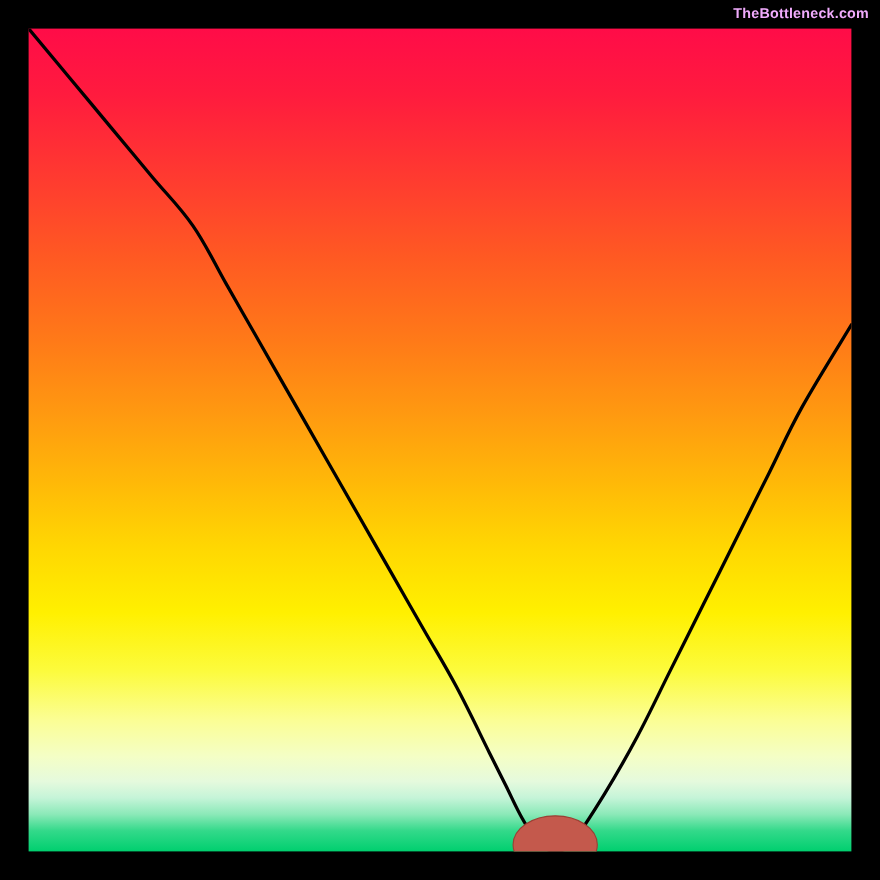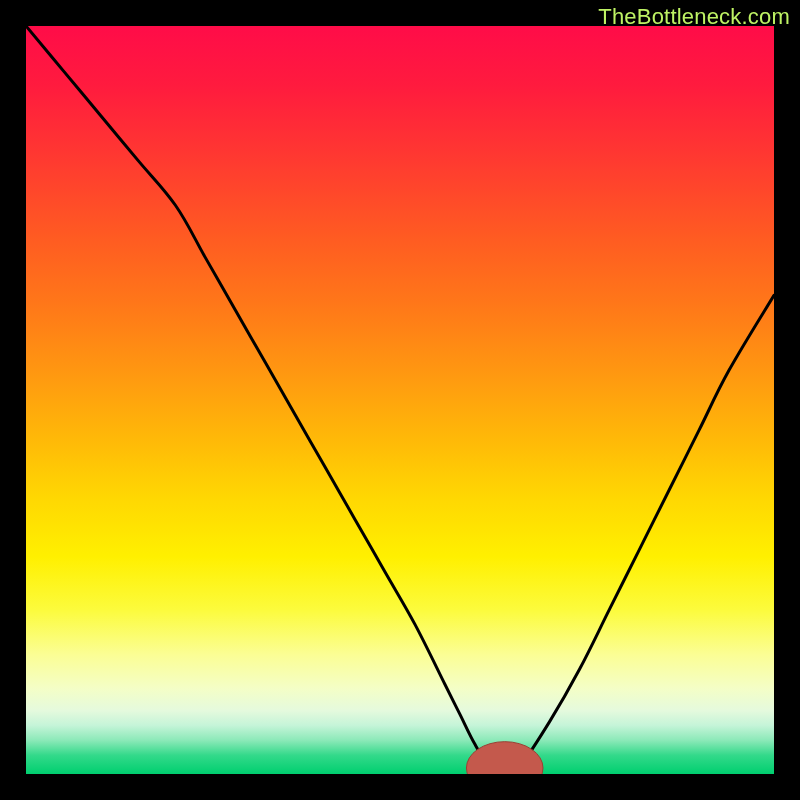--- a/index.html
+++ b/index.html
@@ -43,23 +43,23 @@
       #c5f4d8 93.5%,
       #8be9b8 95.5%,
       #33d98a 97.5%,
       #00cf6f 100%
     );
   }
   .attribution {
     position: absolute;
     top: 4px;
     right: 10px;
-    color: #bef264;
-    font-size: 22px;
-    font-weight: 400;
+    color: #f0abfc;
+    font-size: 13px;
+    font-weight: 700;
     letter-spacing: 0.2px;
     user-select: none;
   }
   svg.overlay {
     position: absolute;
     left: 26px;
     top: 26px;
     width: 748px;
     height: 748px;
     pointer-events: none;

